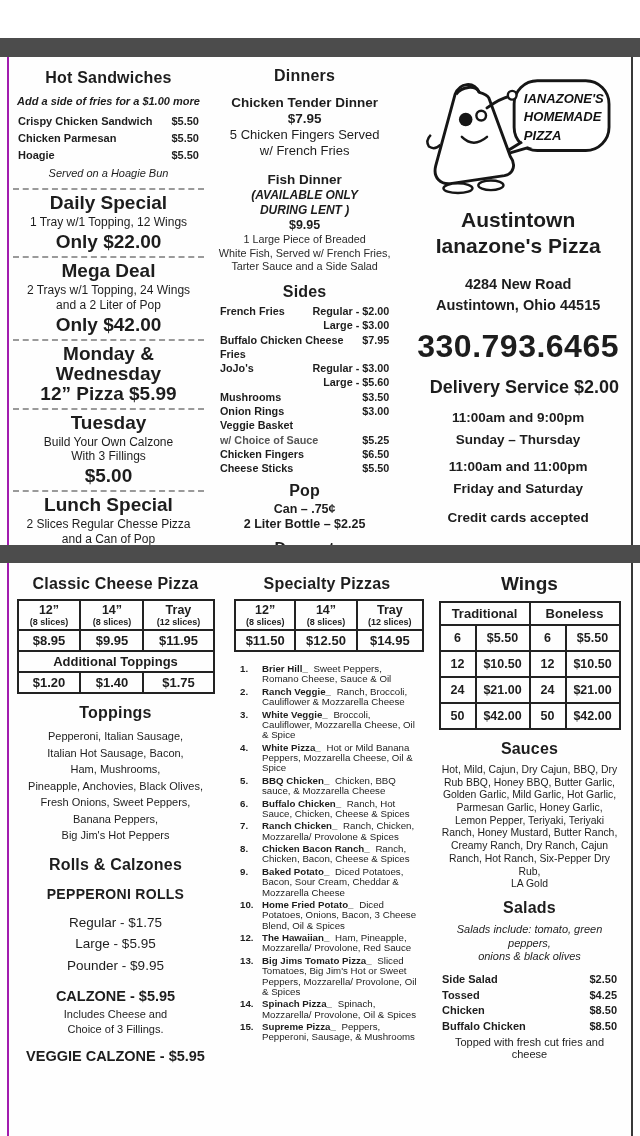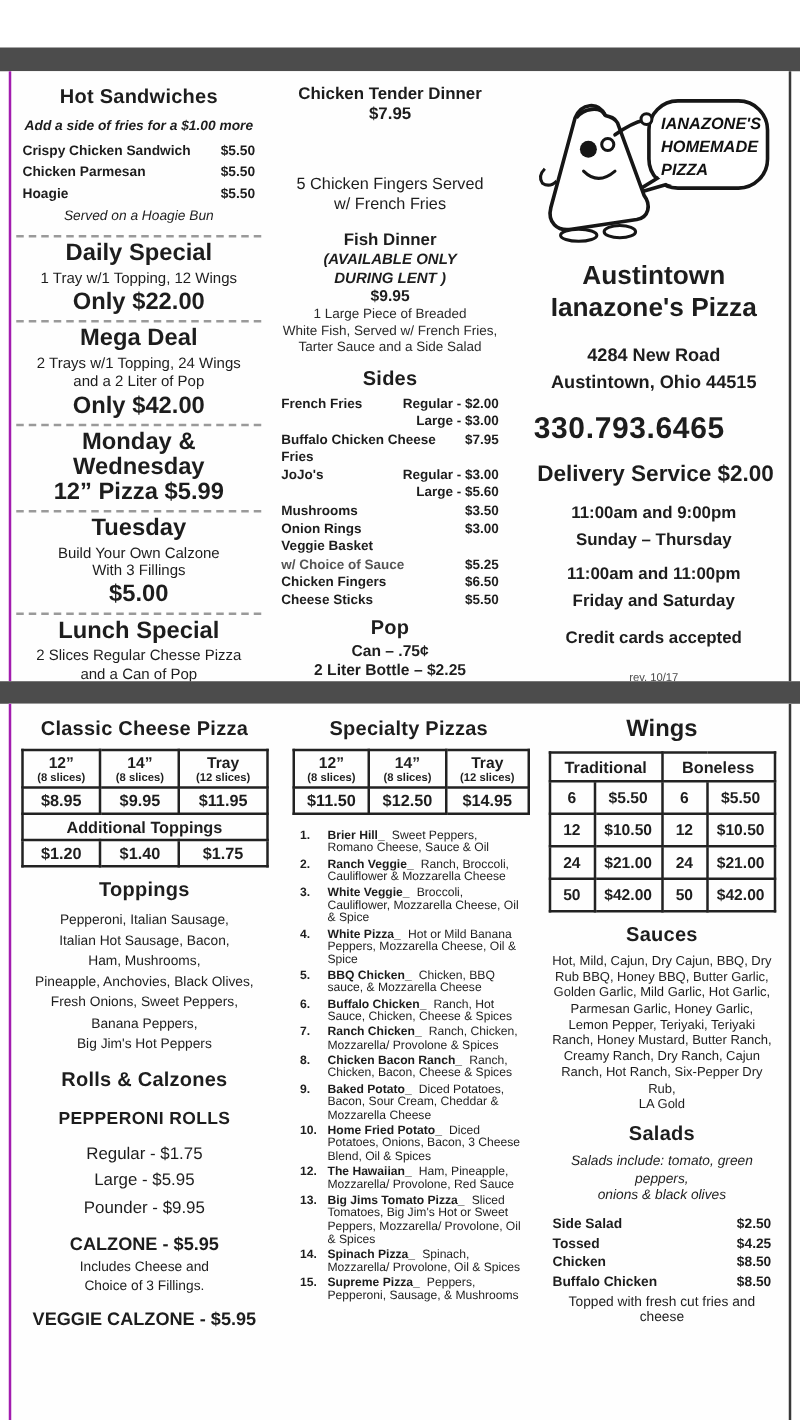--- a/index.html
+++ b/index.html
@@ -44,37 +44,37 @@
   .hs-foot { font-size:11px; font-style:italic; text-align:center; margin:3px 0 9px; }
   .deal { border-top:2px dashed #9a9a9a; padding:3px 0 4px; text-align:center; }
   .deal-title { font-size:19px; font-weight:bold; line-height:1.05; white-space:pre-line; }
   .deal-desc { font-size:12px; line-height:1.2; white-space:pre-line; margin-top:2px; }
   .deal-price { font-size:19px; font-weight:bold; line-height:1.05; margin-top:3px; }
 
   
   .din-title { margin-bottom:10px; }
   .din-name { font-size:13.5px; font-weight:bold; text-align:center; line-height:1.2; }
   .din-price { font-size:13.5px; font-weight:bold; text-align:center; line-height:1.2; }
-  .din-desc { font-size:13px; text-align:center; line-height:1.22;margin-top:40px; }
+  .din-desc { font-size:13px; text-align:center; line-height:1.22; }
   .din-lent { font-size:12px; font-weight:bold; font-style:italic; text-align:center; line-height:1.22; }
   .din-price2 { font-size:12.5px; font-weight:bold; text-align:center; line-height:1.25; }
   .din-desc2 { font-size:10.8px; text-align:center; line-height:1.26; color:#2a2a2a; }
   .gap14 { height:13px; } .gap10 { height:9px; }
   .sides-h { margin-bottom:3px; }
   .srow { display:flex; font-size:10.8px; font-weight:bold; line-height:14.3px; padding:0 2px; }
   .light { font-weight:bold; color:#555; }
   .pop-h { margin:6px 0 2px; }
   .pop-lines { font-size:12.5px; font-weight:bold; text-align:center; line-height:1.22; }
   .des-h { margin:8px 0 2px; }
 
   
   .logo-wrap { width:192px; margin:0 auto 8px; }
   .loc-title { font-size:21px; font-weight:bold; text-align:center; line-height:1.25; white-space:pre-line; margin-bottom:14px; }
   .addr { font-size:14.5px; font-weight:bold; text-align:center; line-height:1.45; white-space:pre-line; margin-bottom:12px; }
-  .phone { font-size:24px; font-weight:bold; text-align:left; letter-spacing:.5px; margin-bottom:12px; }
+  .phone { font-size:32px; font-weight:bold; text-align:center; letter-spacing:.5px; margin-bottom:12px; }
   .delivery { font-size:18px; font-weight:bold; text-align:right; margin-bottom:12px; }
   .hours-block { margin-bottom:12px; text-align:center; }
   .hours-time { font-size:13.5px; font-weight:bold; margin-bottom:7px; }
   .hours-days { font-size:13.5px; font-weight:bold; }
   .credit { font-size:13.5px; font-weight:bold; text-align:center; margin-top:14px; }
   .rev { font-size:9px; color:#4a4a4a; text-align:center; margin-top:20px; }
 
   
   table { border-collapse:collapse; }
   .price-table { width:198px; margin:0 auto 10px; }
@@ -172,20 +172,21 @@
         <div class="deal">
           <div class="deal-title">Lunch Special</div>
           <div class="deal-desc">2 Slices Regular Chesse Pizza
 and a Can of Pop</div>
 
         </div>
       </div>
   </div>
 
   <div class="col col-b">
+    <div class="sec-h din-title">Dinners</div>
     <div>
       <div class="din-name">Chicken Tender Dinner</div>
       <div class="din-price">$7.95</div>
       <div class="din-desc ml">5 Chicken Fingers Served
 w/ French Fries</div>
     </div>
     <div class="gap14"></div>
     <div>
       <div class="din-name">Fish Dinner</div>
       <div class="din-lent ml">(AVAILABLE ONLY

